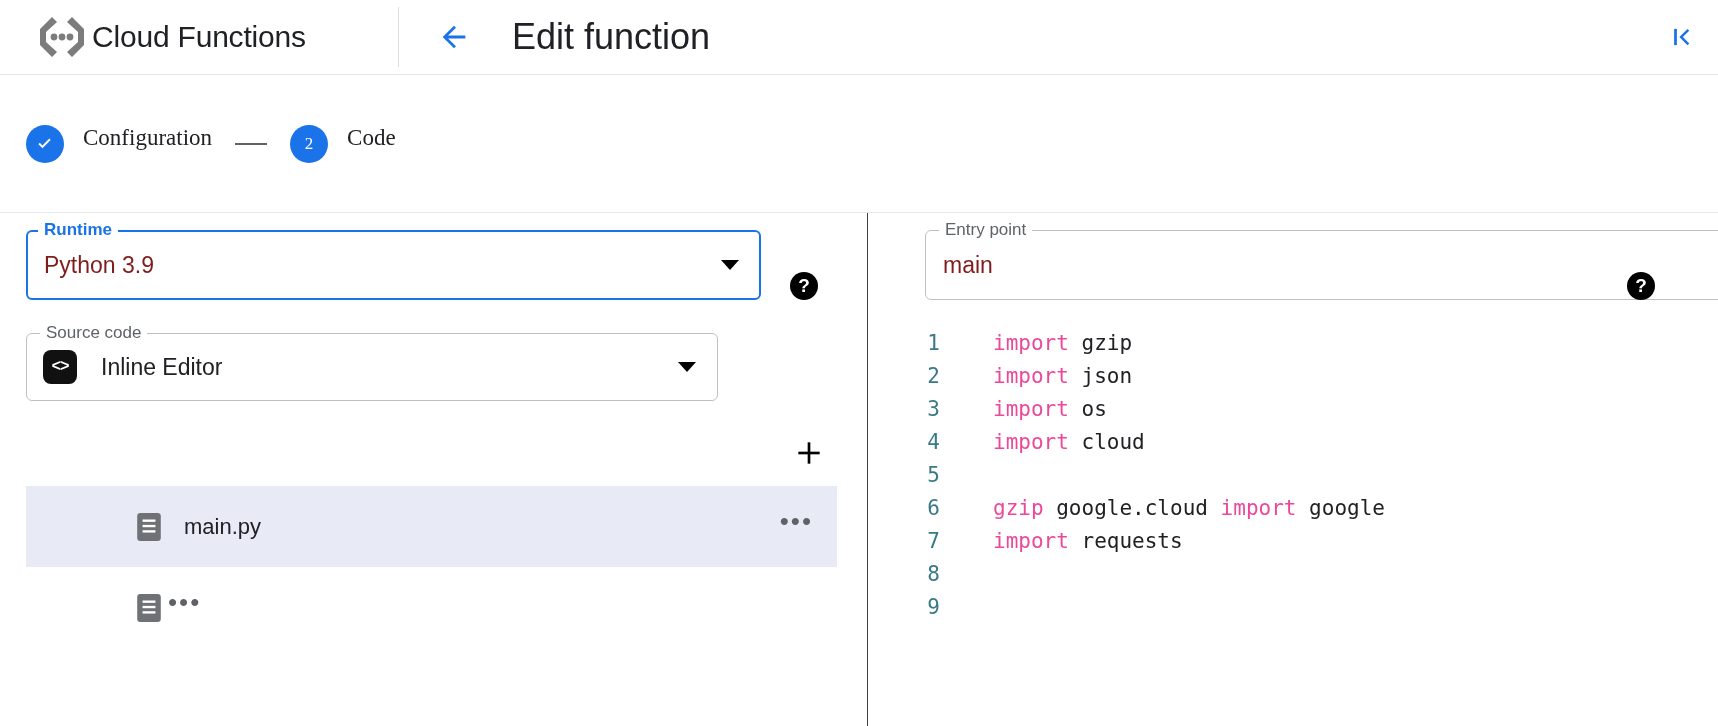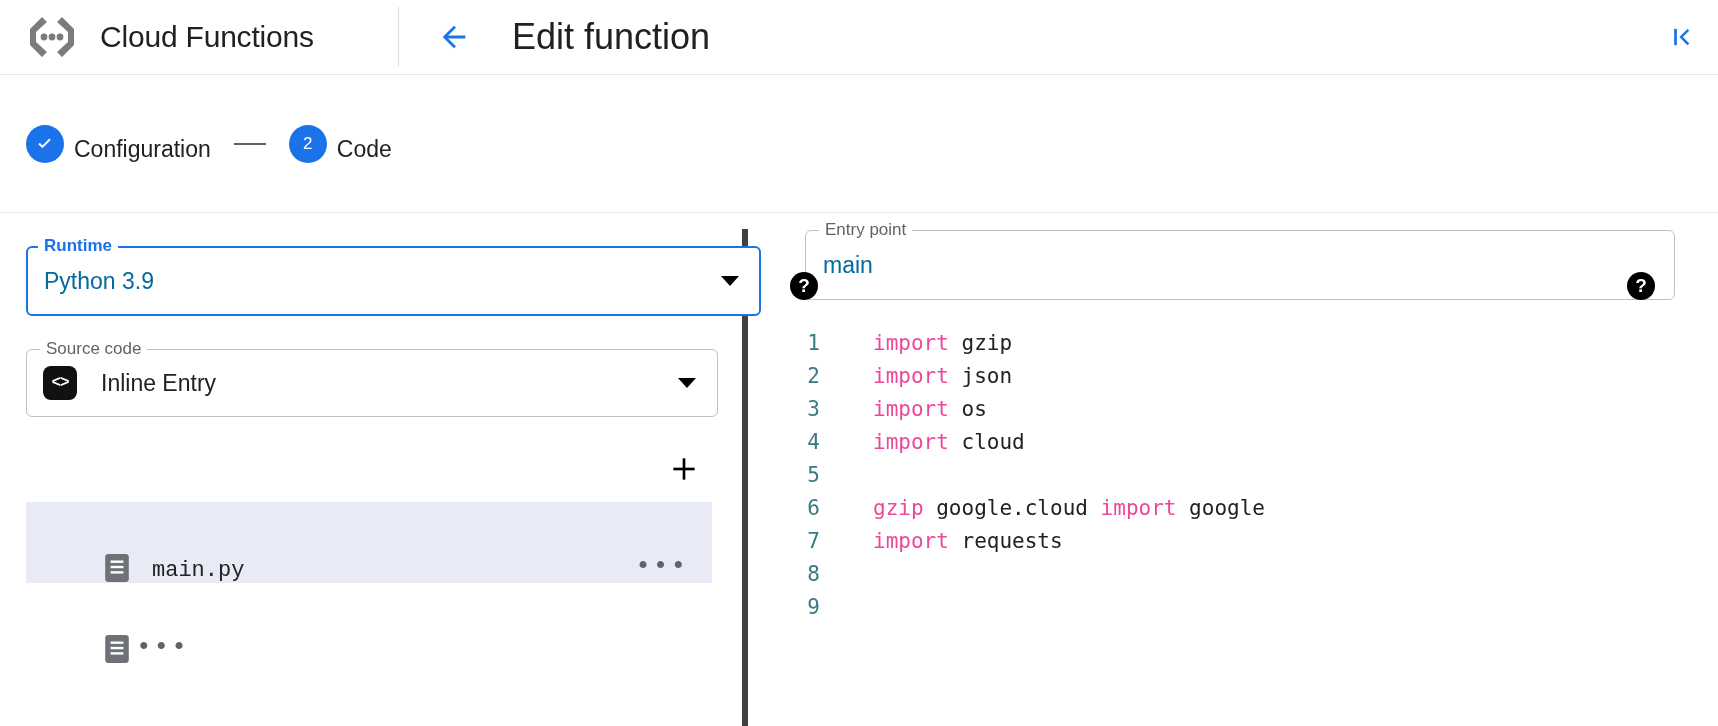--- a/index.html
+++ b/index.html
@@ -22,22 +22,21 @@
     height: 75px;
     display: flex;
     align-items: center;
     border-bottom: 1px solid #e4e6e8;
     box-sizing: border-box;
     background: #fff;
   }
   .brand {
     display: flex;
     align-items: center;
-    gap: 18px;
-    padding-left: 22px;
+    padding-left: 32px;
     width: 398px;
     box-sizing: border-box;
   }
   .brand-logo { width: 60px; height: 48px; flex: 0 0 auto; }
   .brand-title {
     font-size: 30px;
     font-weight: 400;
     color: #202124;
     letter-spacing: -0.2px;
     white-space: nowrap;
@@ -84,21 +83,21 @@
   
   .stepper {
     height: 138px;
     display: flex;
     align-items: center;
     padding-left: 26px;
     border-bottom: 1px solid #e8eaed;
     box-sizing: border-box;
     background: #fff;
   }
-  .step { display: flex; align-items: flex-end; gap: 10px; cursor: pointer; }
+  .step { display: flex; align-items: flex-start; gap: 19px; cursor: pointer; font-family: Liberation Serif, serif; }
   .step-dot {
     width: 38px; height: 38px;
     border-radius: 50%;
     background: #1a73e8;
     display: flex; align-items: center; justify-content: center;
     color: #fff; font-size: 17px; font-weight: 500;
     flex: 0 0 auto;
   }
   .step-label { font-size: 23px; color: #202124; white-space: nowrap; }
   .step-connector {
@@ -107,26 +106,25 @@
     margin: 0 23px;
     flex: 0 0 auto;
   }
 
   
   .content {
     display: flex;
     height: 513px;
   }
   .left-pane {
-    width: 748px;
-    flex: 0 0 auto;
-    border-right: 6px solid #404040;
+    width: 868px;
+    flex: 0 0 auto;
+    border-right: 1px solid #404040;
     box-sizing: border-box;
     position: relative;
-    margin-top: 16px;
   }
   .right-pane {
     flex: 1 1 auto;
     position: relative;
   }
 
   
   .field {
     position: relative;
     box-sizing: border-box;
@@ -158,21 +156,21 @@
     color: #1a73e8;
     font-weight: 700;
     left: 12px;
   }
   .field-value {
     position: absolute;
     left: 18px;
     top: 50%;
     transform: translateY(-50%);
     font-size: 23px;
-    color: #0369a1;
+    color: #7f1d1d;
     white-space: nowrap;
   }
   .caret {
     position: absolute;
     right: 22px;
     top: 50%;
     transform: translateY(-50%);
     width: 0; height: 0;
     border-left: 9px solid transparent;
     border-right: 9px solid transparent;
@@ -245,27 +243,26 @@
     cursor: pointer;
   }
 
   
   .file-list {
     position: absolute;
     left: 26px; right: 30px; top: 273px;
   }
   .file-row {
     display: flex;
-    align-items: flex-end;
+    align-items: center;
     height: 81px;
-    padding-left: 78px;
+    padding-left: 110px;
     padding-right: 18px;
     box-sizing: border-box;
     cursor: pointer;
-    font-family: Liberation Mono, monospace;
   }
   .file-row.selected { background: #e8eaf6; }
   .file-icon { width: 26px; height: 30px; flex: 0 0 auto; }
   .file-name {
     font-size: 22px;
     color: #202124;
     margin-left: 22px;
     flex: 1 1 auto;
     white-space: nowrap;
   }
@@ -371,21 +368,21 @@
       <span class="field-legend">Runtime</span>
       <span class="field-value">Python 3.9</span>
       <span class="caret"></span>
     </div>
 
     <div class="field" id="source-field">
       <span class="field-box"></span>
       <span class="field-legend">Source code</span>
       <span class="source-inner">
         <span class="code-badge">&lt;&gt;</span>
-        <span class="source-text">Inline Entry</span>
+        <span class="source-text">Inline Editor</span>
       </span>
       <span class="caret"></span>
     </div>
 
     <span class="add-file-btn">
       <svg viewBox="0 0 24 24" width="32" height="32" aria-hidden="true">
         <path d="M11 4h2v16h-2z" fill="#000"></path>
         <path d="M4 11h16v2H4z" fill="#000"></path>
       </svg>
     </span>

